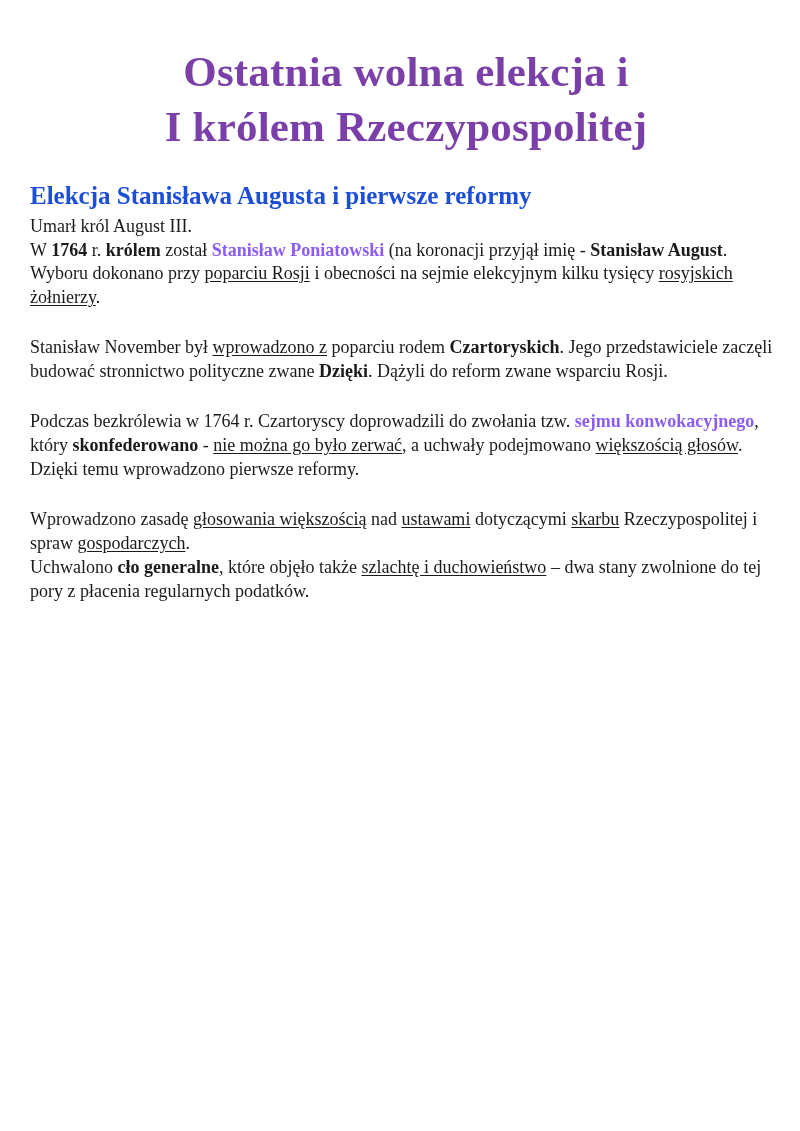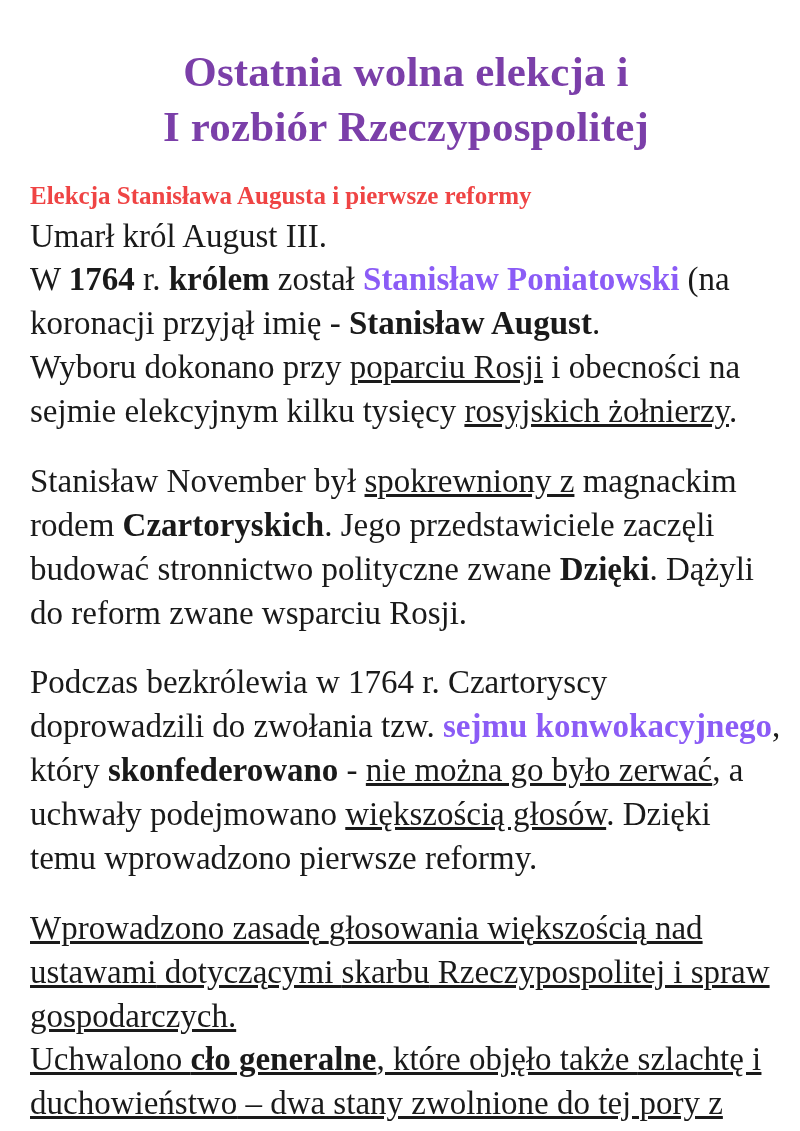--- a/index.html
+++ b/index.html
@@ -28,68 +28,67 @@
     line-height: 1.28;
     letter-spacing: 0.2px;
     margin: 0 0 26px 0;
     font-family: "Liberation Serif", "DejaVu Serif", serif;
   }
   .doc-title .line {
     display: block;
     white-space: nowrap;
   }
   .section-heading {
-    color: #ef4444;
+    color: #1d4ed8;
     font-weight: bold;
     font-size: 25px;
     line-height: 1.3;
     margin: 0 0 2px 0;
   }
   .para {
-    font-size: 33px;
+    font-size: 18px;
     line-height: 1.33;
     margin: 0 0 0 0;
     color: #1a1a1a;
   }
   .block {
     margin-bottom: 26px;
   }
   .block:last-child {
     margin-bottom: 0;
-    text-decoration: underline;
   }
   b, .b {
     font-weight: bold;
   }
   .u {
     text-decoration: underline;
     text-underline-offset: 2px;
   }
   .accent {
     color: #8b5cf6;
     font-weight: bold;
   }
 </style>
 </head>
 <body>
 
 <div class="page">
 
   <h1 class="doc-title">
     <span class="line">Ostatnia wolna elekcja i</span>
-    <span class="line">I rozbiór Rzeczypospolitej</span>
+    <span class="line">I królem Rzeczypospolitej</span>
   </h1>
 
   <div class="block">
     <div class="section-heading">Elekcja Stanisława Augusta i pierwsze reformy</div>
     <p class="para"><span>Umarł król August III.</span><br><span>W </span><span class="b">1764</span><span> r. </span><span class="b">królem</span><span> został </span><span class="accent">Stanisław Poniatowski</span><span> (na koronacji przyjął imię - </span><span class="b">Stanisław August</span><span>.</span><br><span>Wyboru dokonano przy </span><span class="u">poparciu Rosji</span><span> i obecności na sejmie elekcyjnym kilku tysięcy </span><span class="u">rosyjskich żołnierzy</span><span>.</span></p>
   </div>
 
   <div class="block">
-    <p class="para"><span>Stanisław November był </span><span class="u">spokrewniony z</span><span> magnackim rodem </span><span class="b">Czartoryskich</span><span>. Jego przedstawiciele zaczęli budować stronnictwo polityczne zwane </span><span class="b">Dzięki</span><span>. Dążyli do reform zwane wsparciu Rosji.</span></p>
+    <p class="para"><span>Stanisław November był </span><span class="u">wprowadzono z</span><span> poparciu rodem </span><span class="b">Czartoryskich</span><span>. Jego przedstawiciele zaczęli budować stronnictwo polityczne zwane </span><span class="b">Dzięki</span><span>. Dążyli do reform zwane wsparciu Rosji.</span></p>
   </div>
 
 
   <div class="block">
     <p class="para"><span>Podczas bezkrólewia w 1764 r. Czartoryscy doprowadzili do zwołania tzw. </span><span class="accent">sejmu konwokacyjnego</span><span>, który </span><span class="b">skonfederowano</span><span> - </span><span class="u">nie można go było zerwać</span><span>, a uchwały podejmowano </span><span class="u">większością głosów</span><span>. Dzięki temu wprowadzono pierwsze reformy.</span></p>
   </div>
 
   <div class="block">
     <p class="para"><span>Wprowadzono zasadę </span><span class="u">głosowania większością</span><span> nad </span><span class="u">ustawami</span><span> dotyczącymi </span><span class="u">skarbu</span><span> Rzeczypospolitej i spraw </span><span class="u">gospodarczych</span><span>.</span><br><span>Uchwalono </span><span class="b">cło generalne</span><span>, które objęło także </span><span class="u">szlachtę i duchowieństwo</span><span> – dwa stany zwolnione do tej pory z płacenia regularnych podatków.</span></p>
   </div>

